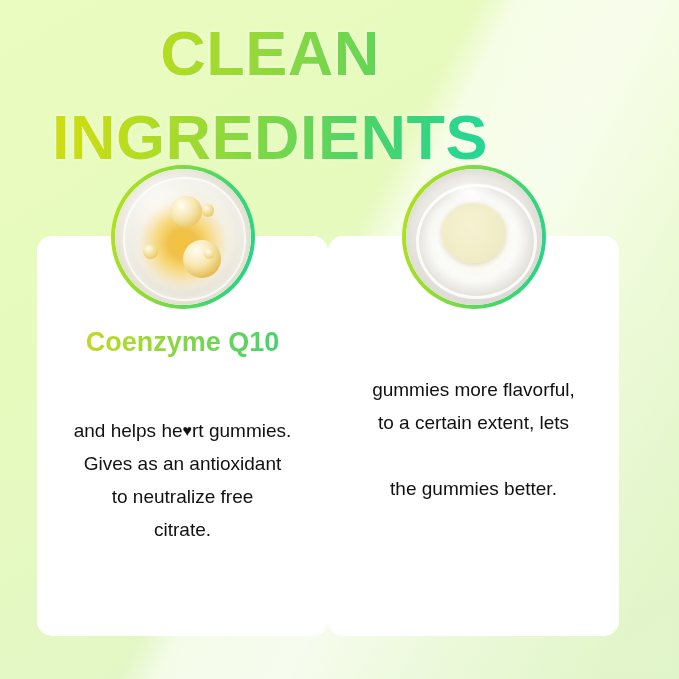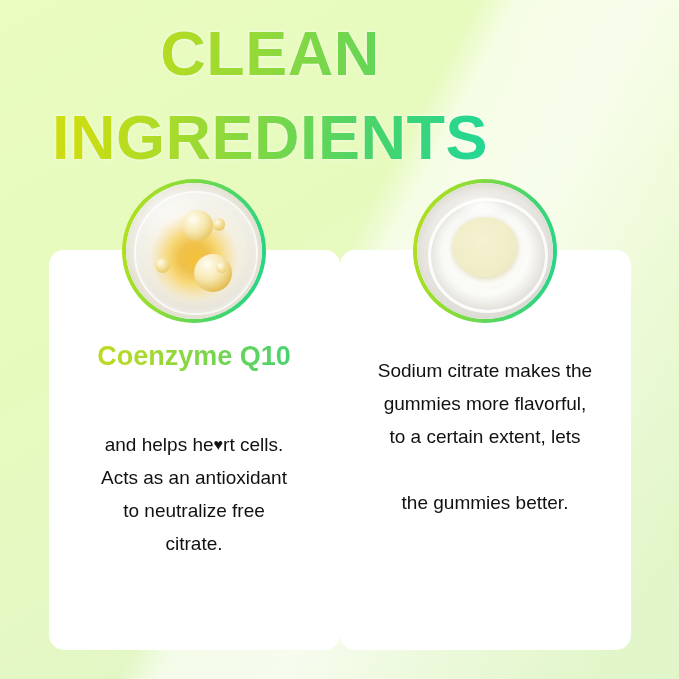--- a/index.html
+++ b/index.html
@@ -63,26 +63,26 @@
     letter-spacing: 0.5px;
     background-image: linear-gradient(95deg,
       #d6dc12 0%, #c9dd13 16%, #a8db2b 32%, #74d74c 52%, #45d46d 70%,
       #28d68f 86%, #1dd9a2 100%);
     margin-top: 16px;
   }
 
   
   .cards {
     position: absolute;
-    top: 250px;
+    top: 236px;
     left: 37px;
     width: 605px;
     height: 400px;
     display: flex;
-    justify-content: center;
+    justify-content: flex-start;
   }
   .card {
     position: relative;
     width: 291px;
     height: 400px;
     background: #ffffff;
     border-radius: 15px;
     box-sizing: border-box;
     padding: 90px 14px 0 14px;
     text-align: center;
@@ -247,41 +247,41 @@
           <div class="glass-ring"></div>
         </div>
       </div>
 
       <div class="dose-stack">
         <p class="ing-name">Coenzyme Q10</p>
       </div>
 
       <div class="ing-desc">
         <br>
-        <span>and helps he</span><span class="heart">♥</span><span>rt cells.</span><br>
-        <span>Acts as an antioxidant</span><br>
+        <span>and helps he</span><span class="heart">♥</span><span>rt gummies.</span><br>
+        <span>Gives as an antioxidant</span><br>
         <span>to neutralize free</span><br>
         <span>citrate.</span>
       </div>
     </div>
 
     <div class="card card-right">
 
       <div class="card-circle">
         <div class="disc">
           <div class="powder"></div>
           <div class="powder-rim"></div>
           <div class="powder-inner"></div>
           <div class="powder-hl"></div>
         </div>
       </div>
 
 
       <div class="ing-desc">
-        <span>Sodium citrate makes the</span><br>
+        <br>
         <span>gummies more flavorful,</span><br>
         <span>to a certain extent, lets</span><br>
         <br>
         <span>the gummies better.</span>
       </div>
     </div>
 
   </div>
 </div>
 

